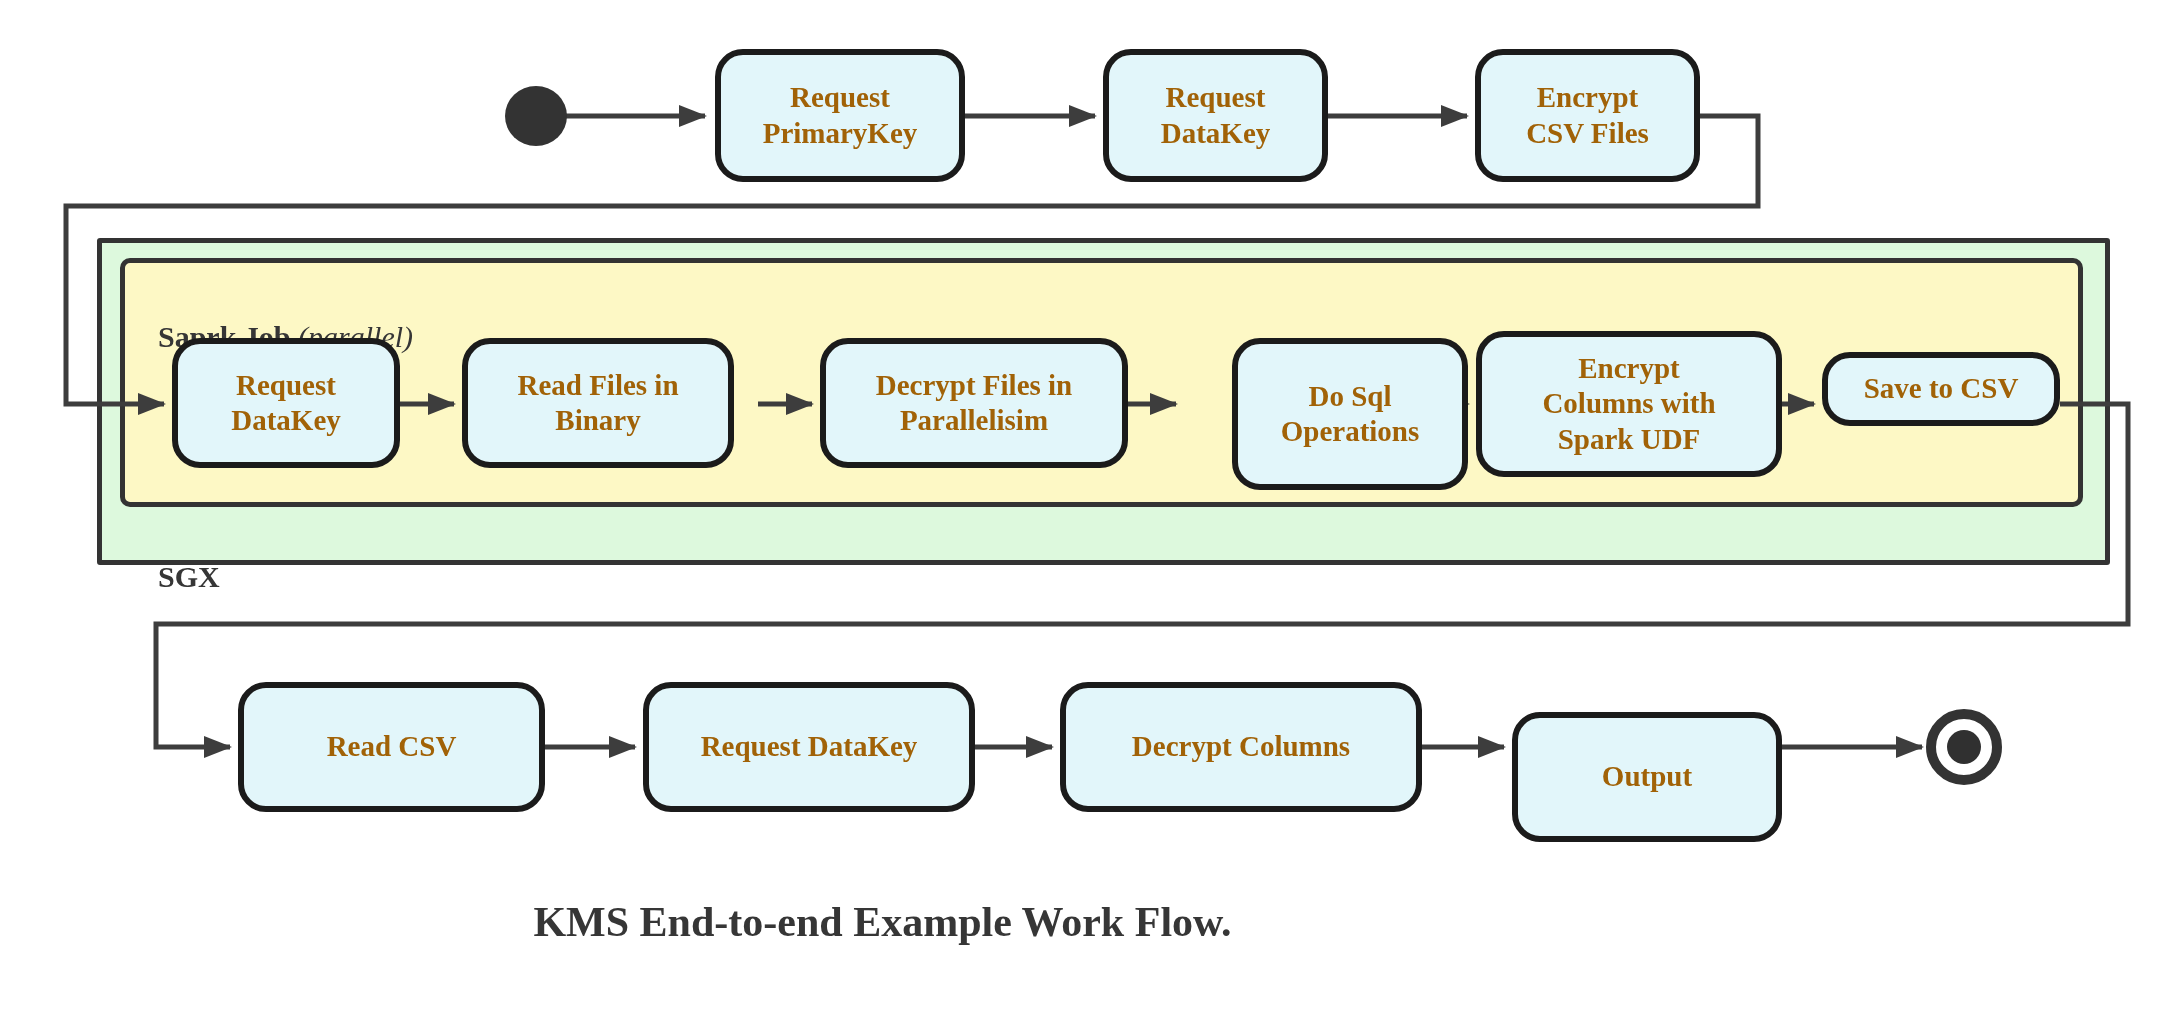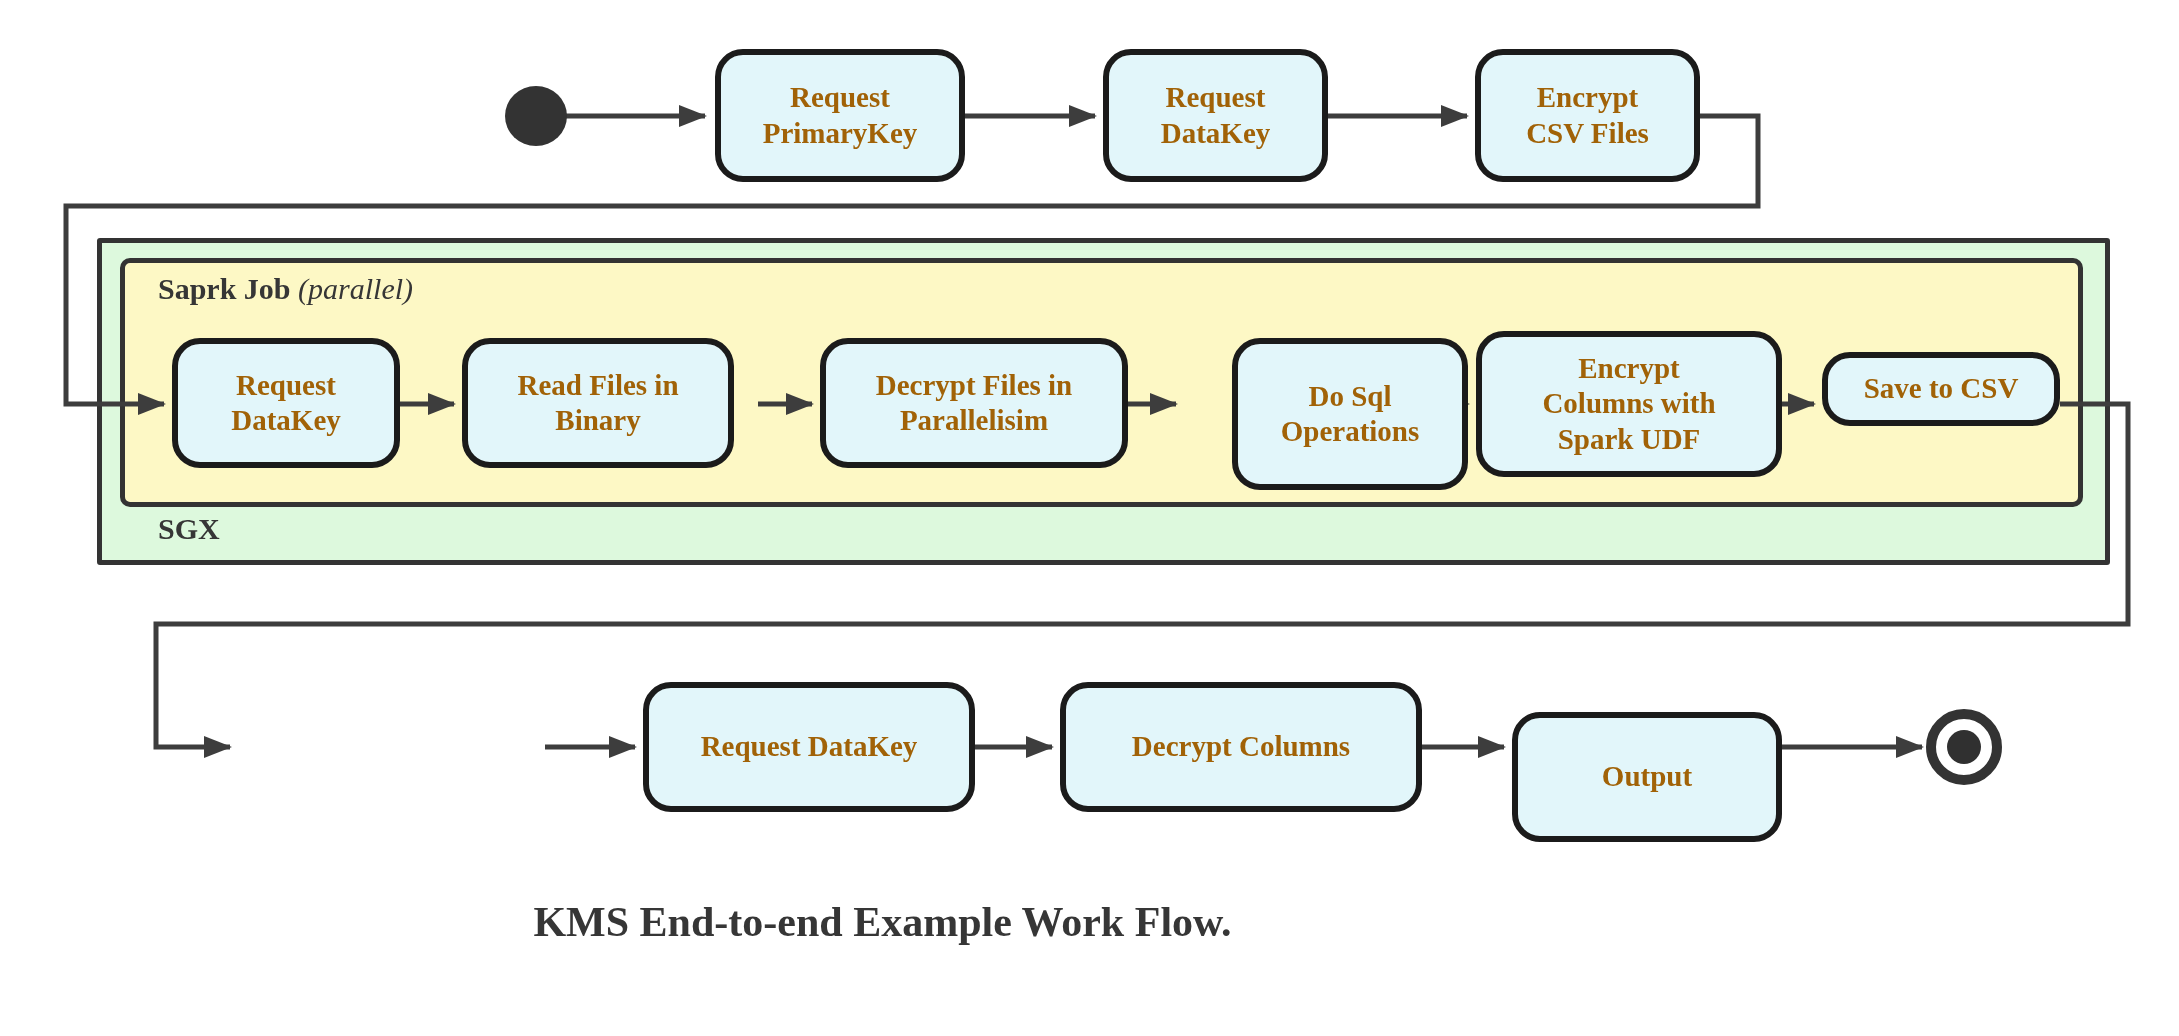--- a/index.html
+++ b/index.html
@@ -9,21 +9,21 @@
     background:#ffffff;
     font-family:"Liberation Serif","DejaVu Serif",serif;
     overflow:hidden;
   }
   
   .container-box{position:absolute;box-sizing:border-box;z-index:1;}
   .sgx-box{border:5px solid #333333;background:#ddf9dd;border-radius:3px;}
   .spark-box{border:5px solid #333333;background:#fdf8c5;border-radius:10px;}
   .container-label{
     position:absolute;z-index:3;
-    font-weight:bold;font-size:30px;color:#363636;white-space:nowrap;
+    font-weight:bold;font-size:30px;color:#363636;white-space:nowrap;margin-top:48px;
   }
   .container-label .qualifier{font-weight:normal;font-style:italic;}
   
   #edges{position:absolute;left:0;top:0;z-index:2;}
   
   .node{
     position:absolute;box-sizing:border-box;z-index:3;
     background:#e2f6fa;border:6px solid #1b1b1b;border-radius:28px;
     display:flex;align-items:center;justify-content:center;
     text-align:center;font-weight:bold;font-size:29px;line-height:1.22;
@@ -92,19 +92,20 @@
 Binary</div>
   <div class="node" style="left:820px;top:338px;width:308px;height:130px;">Decrypt Files in
 Parallelisim</div>
   <div class="node" style="left:1232px;top:338px;width:236px;height:152px;">Do Sql
 Operations</div>
   <div class="node" style="left:1476px;top:331px;width:306px;height:146px;">Encrypt
 Columns with
 Spark UDF</div>
   <div class="node" style="left:1822px;top:352px;width:238px;height:74px;">Save to CSV</div>
 
+  <div class="node" style="left:238px;top:682px;width:307px;height:130px;">Read CSV</div>
   <div class="node" style="left:643px;top:682px;width:332px;height:130px;">Request DataKey</div>
   <div class="node" style="left:1060px;top:682px;width:362px;height:130px;">Decrypt Columns</div>
   <div class="node" style="left:1512px;top:682px;width:270px;height:130px;margin-top:30px;">Output</div>
 
   <div class="diagram-title">KMS End-to-end Example Work Flow.</div>
 
 </div>
 
 </body></html>

